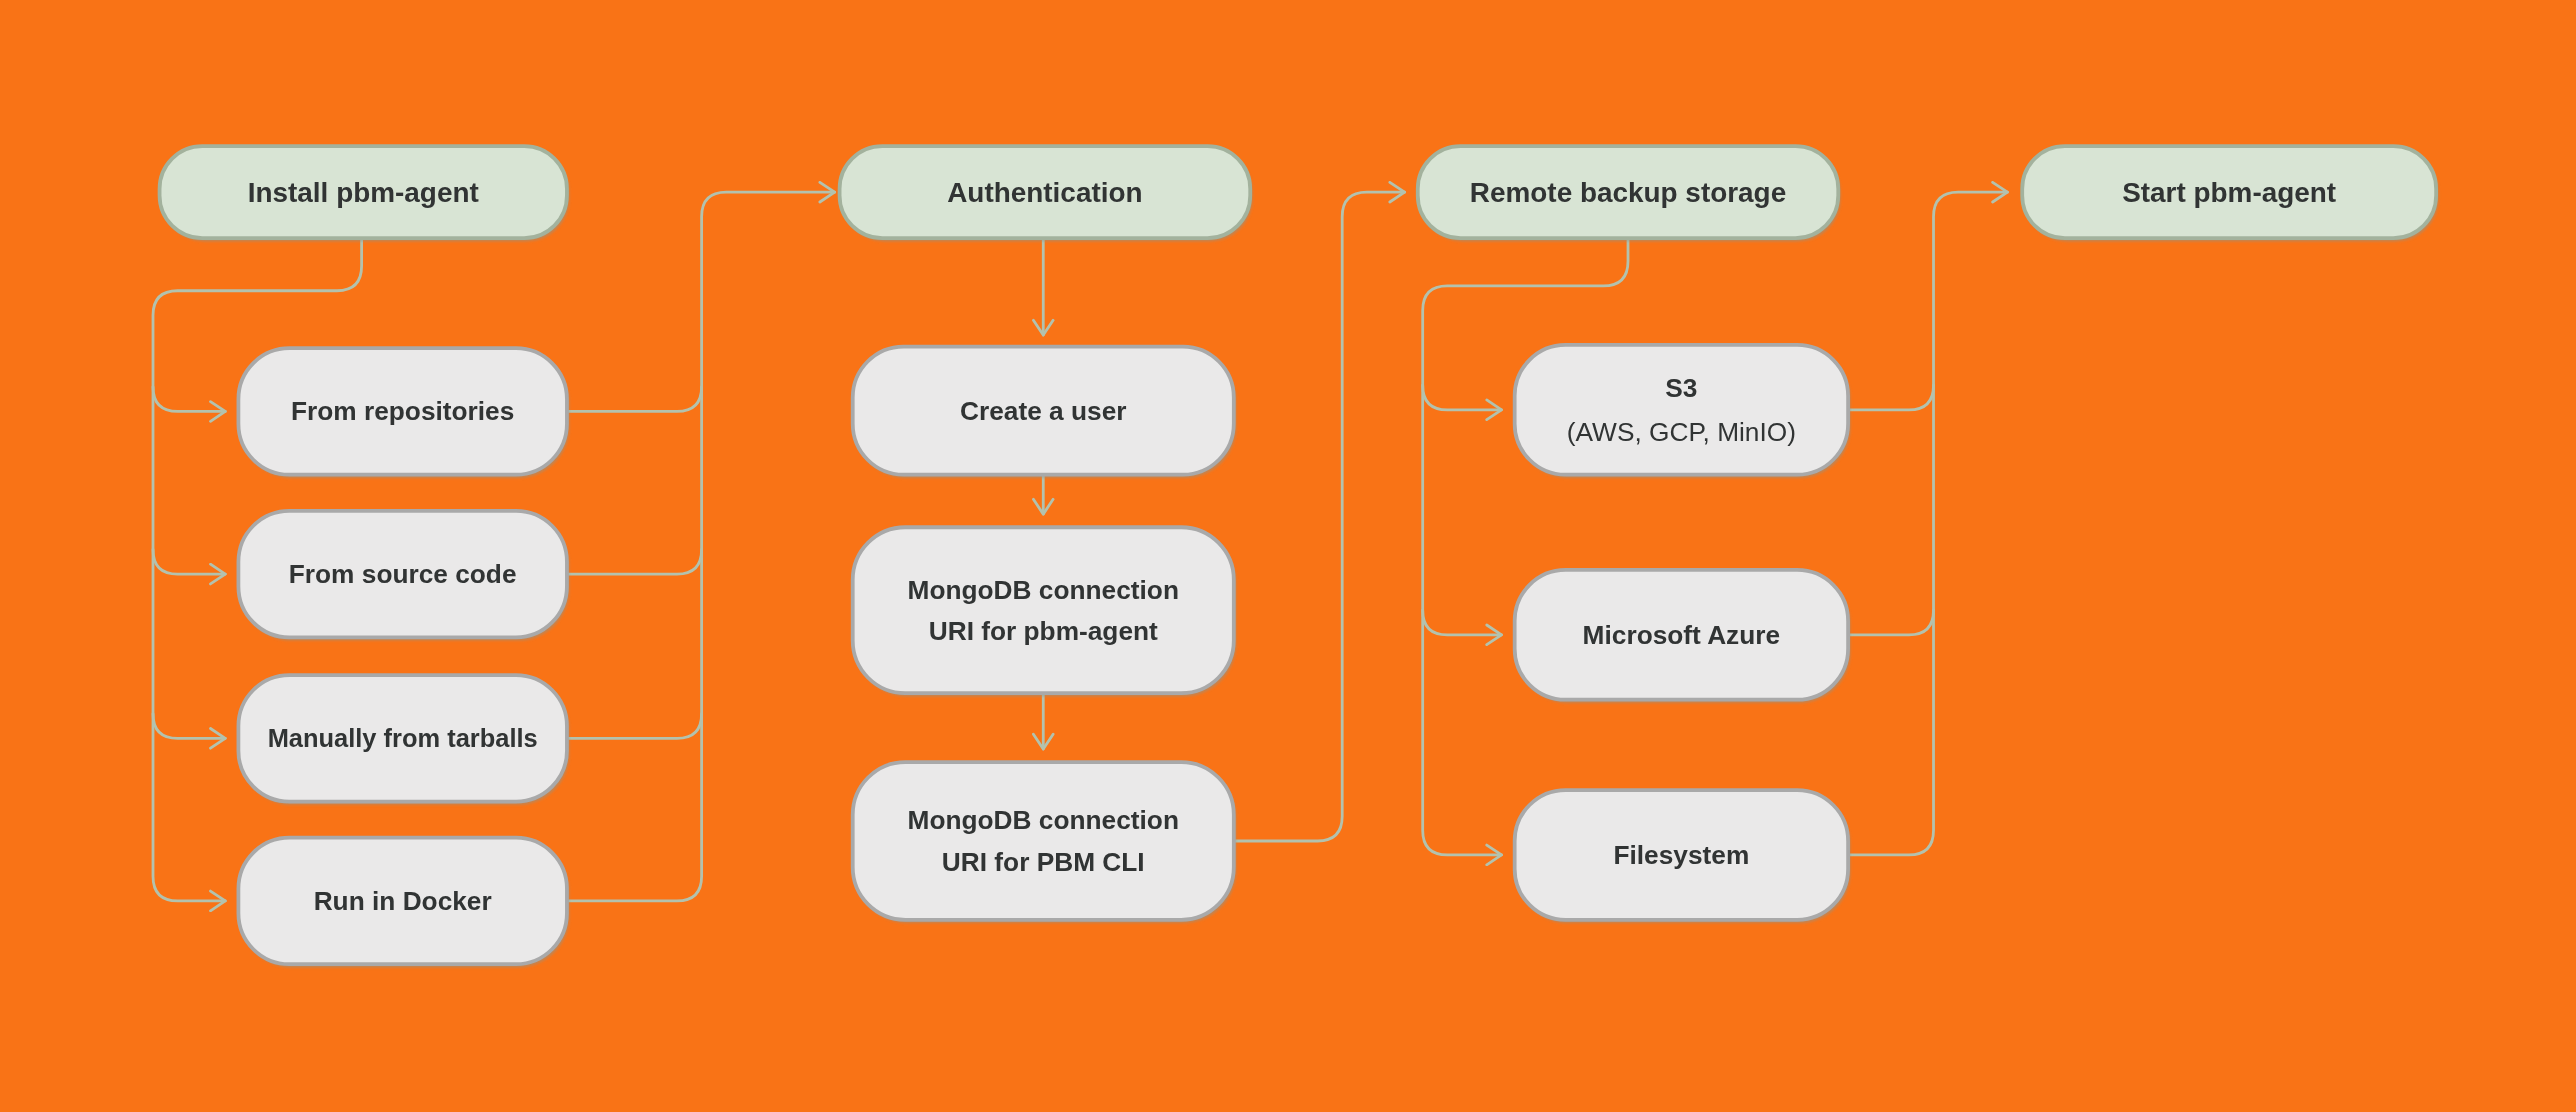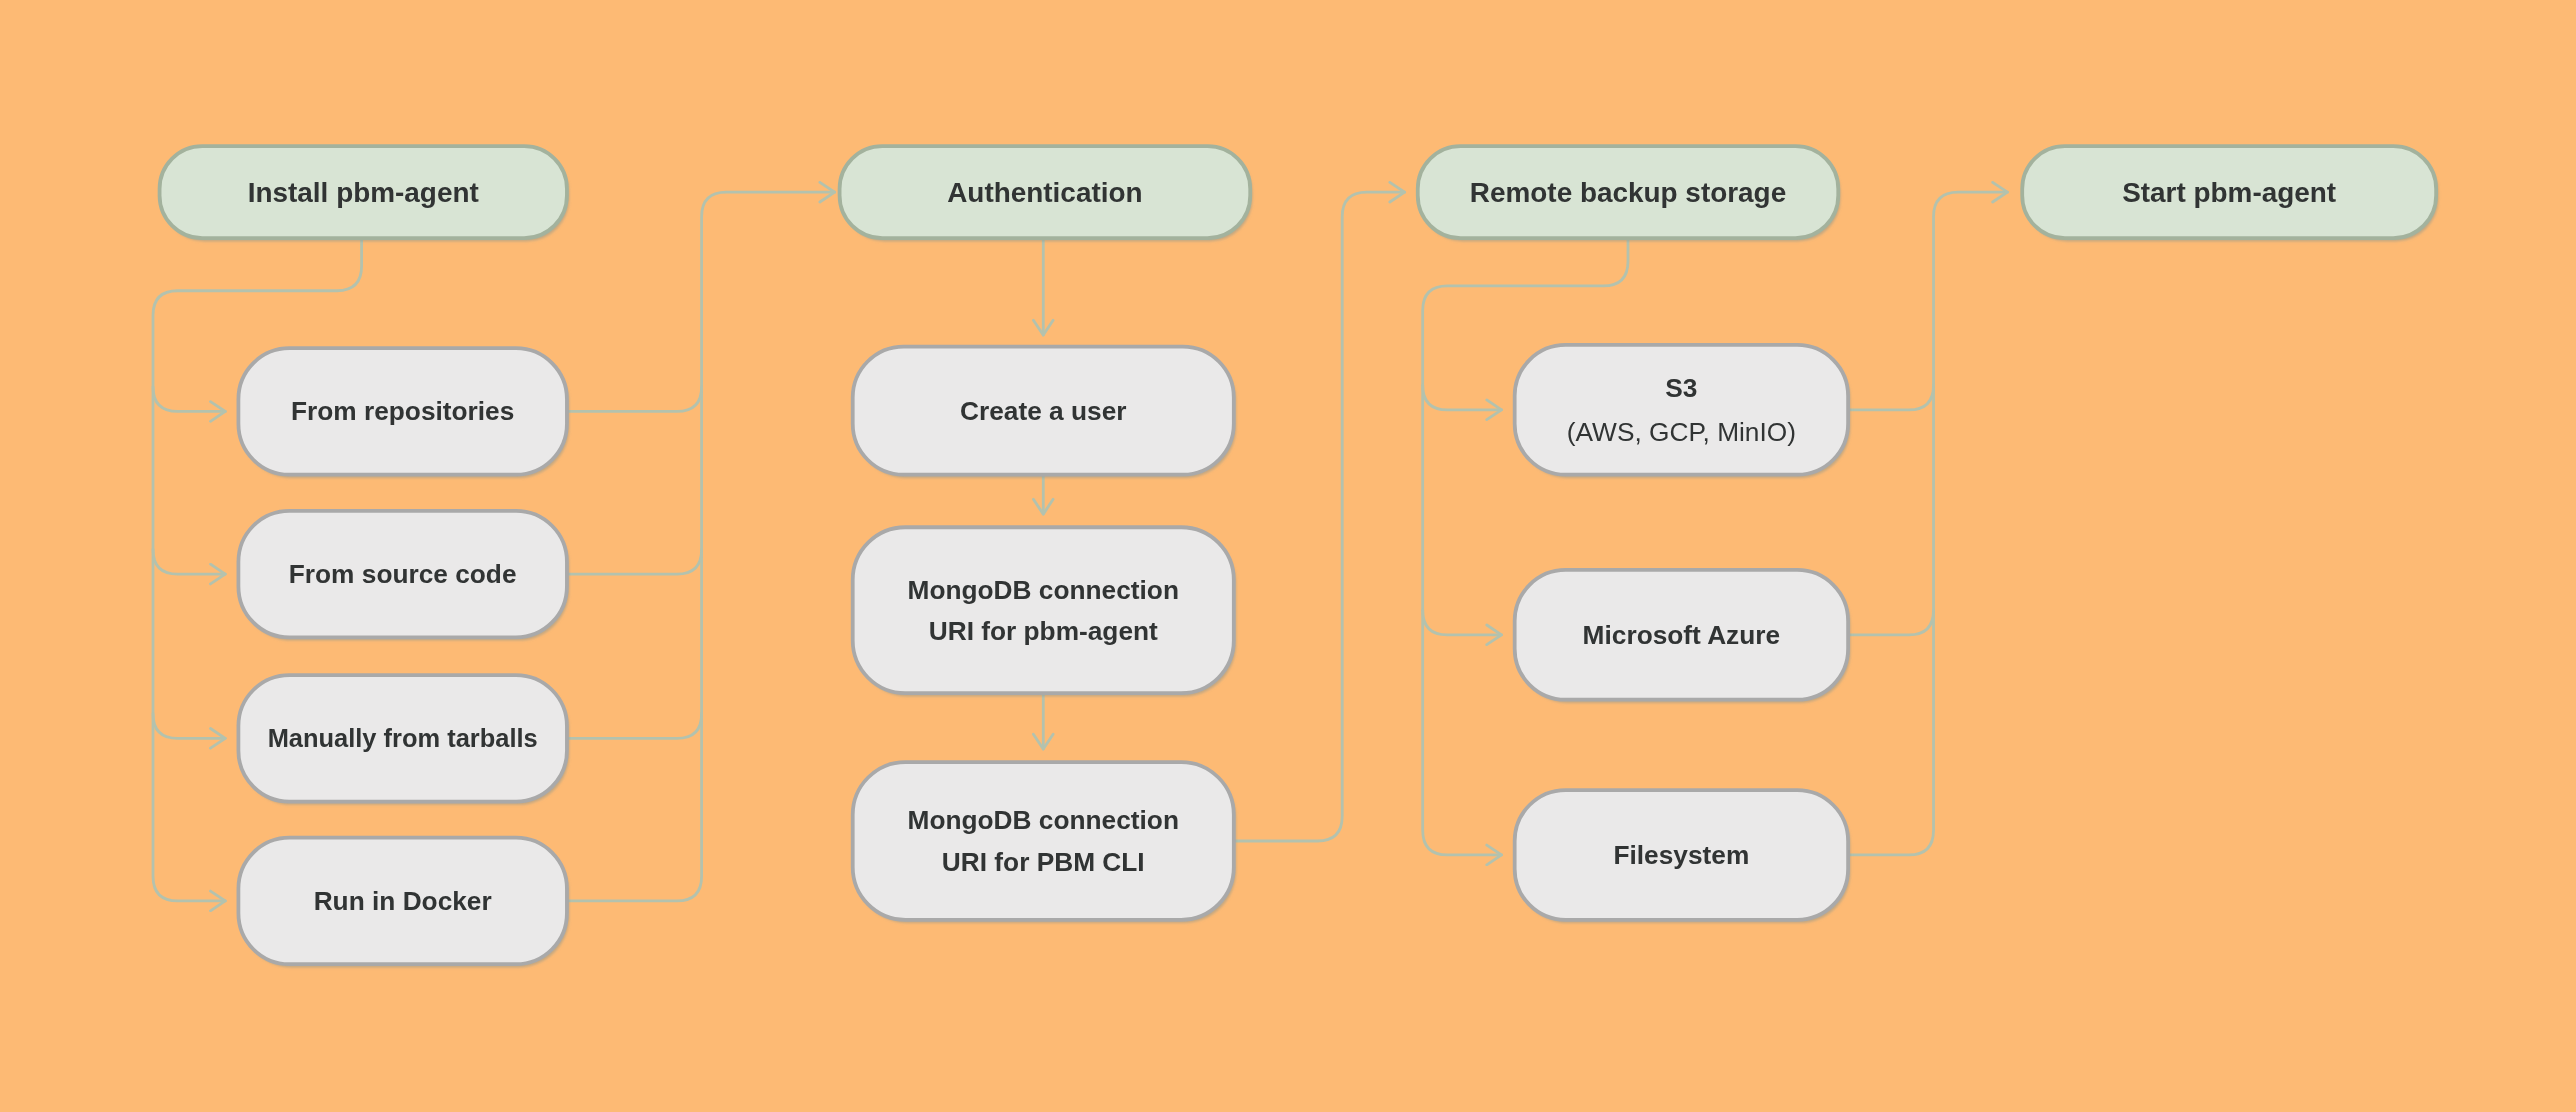--- a/index.html
+++ b/index.html
@@ -6,21 +6,21 @@
     margin: 0;
     padding: 0;
     width: 100%;
     height: 100%;
     background: #000000;
     overflow: hidden;
   }
   .stage {
     position: fixed;
     inset: 0;
-    background: #fdba74;
+    background: #f97316;
   }
   svg {
     display: block;
     width: 100%;
     height: 100%;
   }
   .node-label {
     font-family: "Liberation Sans", "DejaVu Sans", sans-serif;
     font-weight: 700;
     text-anchor: middle;

